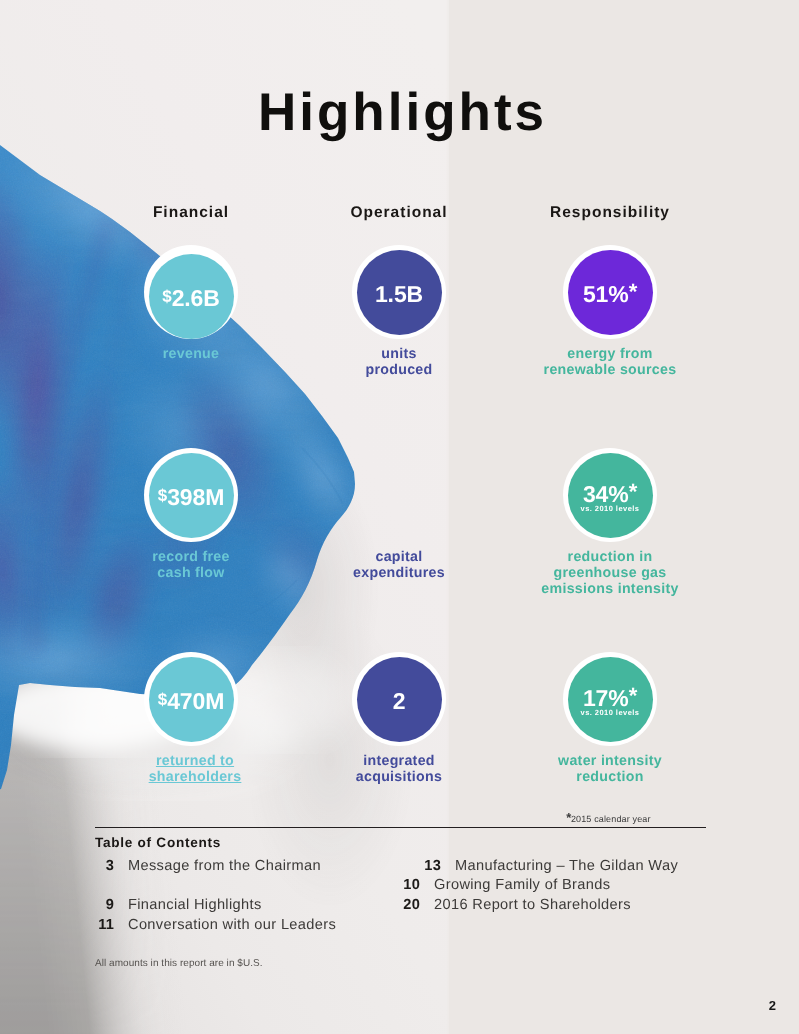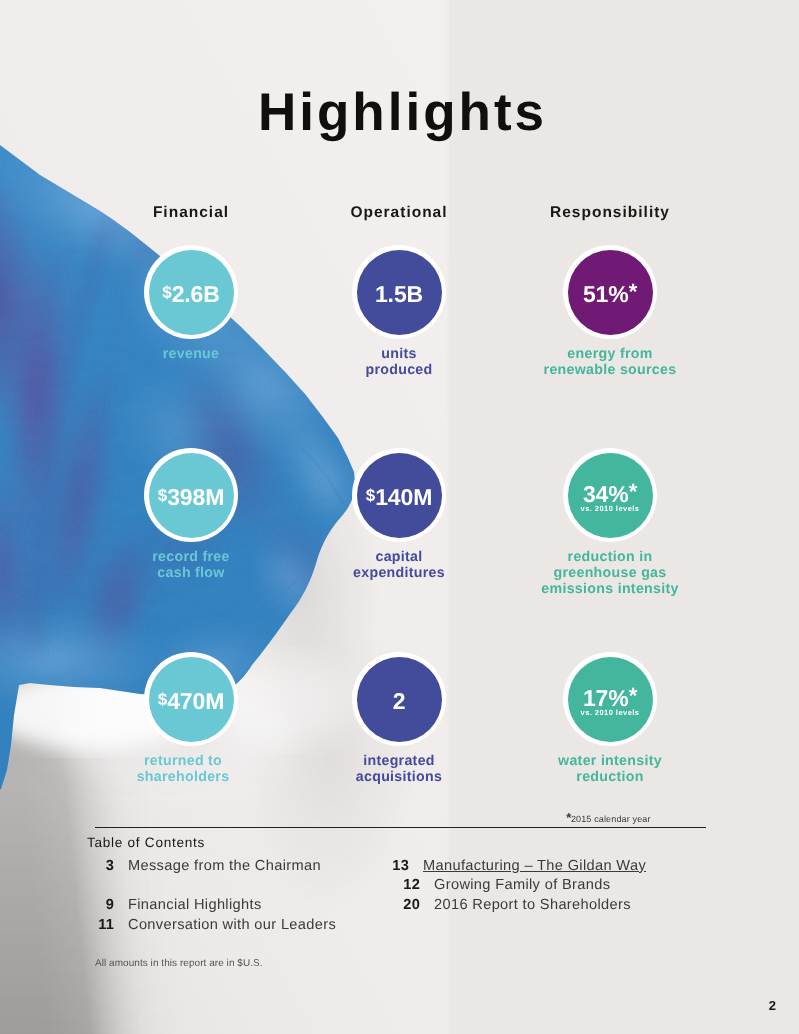--- a/index.html
+++ b/index.html
@@ -19,21 +19,21 @@
   .circ .inner{width:85px;height:85px;border-radius:50%;display:flex;flex-direction:column;
         align-items:center;justify-content:center;color:#fff;box-sizing:border-box;}
   .circ .inner.hassub{padding-top:3px;}
   .val{font-weight:bold;font-size:23px;line-height:22px;letter-spacing:-0.1px;white-space:nowrap;}
   .val .pfx{font-size:17px;vertical-align:4px;letter-spacing:0px;}
   .val .note{font-size:22px;vertical-align:3px;}
   .subnote{font-weight:bold;font-size:7.5px;margin-top:-1px;letter-spacing:0.45px;}
   .mlabel{position:absolute;width:260px;text-align:center;font-weight:bold;font-size:14.2px;
           line-height:15.8px;letter-spacing:0.3px;}
   #tocrule{position:absolute;left:95px;top:827px;width:611px;height:1.2px;background:#231f20;}
-  #toctitle{position:absolute;left:87px;top:835px;font-weight:normal;font-size:13.6px;color:#1a1715;letter-spacing:0.72px;}
+  #toctitle{position:absolute;left:95px;top:835px;font-weight:bold;font-size:13.6px;color:#1a1715;letter-spacing:0.72px;}
   .tocrow{position:absolute;font-size:14.6px;color:#3c3a38;white-space:nowrap;letter-spacing:0.35px;}
   .tocnum{display:inline-block;width:19px;text-align:right;font-weight:bold;color:#1c1a18;letter-spacing:0.2px;}
   .toctext{margin-left:14px;}
   #disclaim{position:absolute;left:95px;top:958px;font-size:10px;color:#55524f;letter-spacing:0.05px;}
   #pagenum{position:absolute;left:730px;top:998px;width:46px;text-align:right;font-weight:bold;
            font-size:13px;color:#151515;}
   #fnote{position:absolute;left:505px;top:810px;width:207px;text-align:center;font-size:9px;color:#3a3a3a;letter-spacing:0.15px;}
   .fmark{font-size:13px;font-weight:bold;vertical-align:-0.5px;letter-spacing:-0.5px;}
 
 </style>
@@ -178,47 +178,41 @@
       </g>
     </g>
 
   </svg>
   </div>
 
   <div id="title" style="color: rgb(16, 15, 13);">Highlights</div>
   <div class="colhead" style="left:61px;">Financial</div>
   <div class="colhead" style="left:269px;">Operational</div>
   <div class="colhead" style="left:480px;">Responsibility</div>
-  <div class="circ" style="left:144px;top:245px;">
+  <div class="circ" style="left:144px;top:245px;align-items:flex-end;">
     <div class="inner" style="background: rgb(106, 200, 213);">
       <div class="val"><span class="pfx">$</span><span class="num">2.6B</span><span class="note"></span></div>
       <div class="subnote"></div>
     </div>
   </div>
   <div class="circ" style="left:352px;top:245px;">
     <div class="inner" style="background: rgb(67, 75, 155);">
       <div class="val"><span class="pfx"></span><span class="num">1.5B</span><span class="note"></span></div>
       <div class="subnote"></div>
     </div>
   </div>
   <div class="circ" style="left:563px;top:245px;">
-    <div class="inner" style="background: #701a75;">
+    <div class="inner" style="background: #6d28d9;">
       <div class="val"><span class="pfx"></span><span class="num">51%</span><span class="note">*</span></div>
       <div class="subnote"></div>
     </div>
   </div>
   <div class="circ" style="left:144px;top:448px;">
     <div class="inner" style="background: rgb(106, 200, 213);">
       <div class="val"><span class="pfx">$</span><span class="num">398M</span><span class="note"></span></div>
-      <div class="subnote"></div>
-    </div>
-  </div>
-  <div class="circ" style="left:352px;top:448px;">
-    <div class="inner" style="background: rgb(67, 75, 155);">
-      <div class="val"><span class="pfx">$</span><span class="num">140M</span><span class="note"></span></div>
       <div class="subnote"></div>
     </div>
   </div>
   <div class="circ" style="left:563px;top:448px;">
     <div class="inner hassub" style="background: rgb(68, 182, 157);">
       <div class="val"><span class="pfx"></span><span class="num">34%</span><span class="note">*</span></div>
       <div class="subnote">vs. 2010 levels</div>
     </div>
   </div>
   <div class="circ" style="left:144px;top:652px;">
@@ -256,36 +250,36 @@
     </div>
   <div class="mlabel" style="left: 269px; top: 550px; color: rgb(67, 75, 155);">
       <div>capital</div>
       <div>expenditures</div>
     </div>
   <div class="mlabel" style="left: 480px; top: 550px; color: rgb(68, 182, 157);">
       <div>reduction in</div>
       <div>greenhouse gas</div>
       <div>emissions intensity</div>
     </div>
-  <div class="mlabel" style="left: 53px; top: 754px; color: rgb(106, 200, 213);">
+  <div class="mlabel" style="left: 65px; top: 754px; color: rgb(106, 200, 213); text-decoration: underline;">
       <div>returned to</div>
       <div>shareholders</div>
     </div>
   <div class="mlabel" style="left: 269px; top: 754px; color: rgb(67, 75, 155);">
       <div>integrated</div>
       <div>acquisitions</div>
     </div>
   <div class="mlabel" style="left: 480px; top: 754px; color: rgb(68, 182, 157);">
       <div>water intensity</div>
       <div>reduction</div>
     </div>
   <div id="fnote"><span class="fmark">*</span><span>2015 calendar year</span></div>
   <div id="tocrule"></div>
   <div id="toctitle">Table of Contents</div>
   <div class="tocrow" style="left:95px;top:857.5px;"><span class="tocnum">3</span><span class="toctext">Message from the Chairman</span></div>
   <div class="tocrow" style="left:95px;top:897.4px;"><span class="tocnum">9</span><span class="toctext">Financial Highlights</span></div>
   <div class="tocrow" style="left:95px;top:917.35px;"><span class="tocnum">11</span><span class="toctext">Conversation with our Leaders</span></div>
-  <div class="tocrow" style="left:390px;top:857.5px;text-decoration:underline;"><span class="tocnum">13</span><span class="toctext">Manufacturing – The Gildan Way</span></div>
-  <div class="tocrow" style="left:401px;top:877.45px;"><span class="tocnum">12</span><span class="toctext">Growing Family of Brands</span></div>
+  <div class="tocrow" style="left:422px;top:857.5px;"><span class="tocnum">13</span><span class="toctext">Manufacturing – The Gildan Way</span></div>
+  <div class="tocrow" style="left:401px;top:877.45px;"><span class="tocnum">10</span><span class="toctext">Growing Family of Brands</span></div>
   <div class="tocrow" style="left:401px;top:897.4px;"><span class="tocnum">20</span><span class="toctext">2016 Report to Shareholders</span></div>
   <div id="disclaim">All amounts in this report are in $U.S.</div>
   <div id="pagenum">2</div>
 </div>
 
 </body></html>

